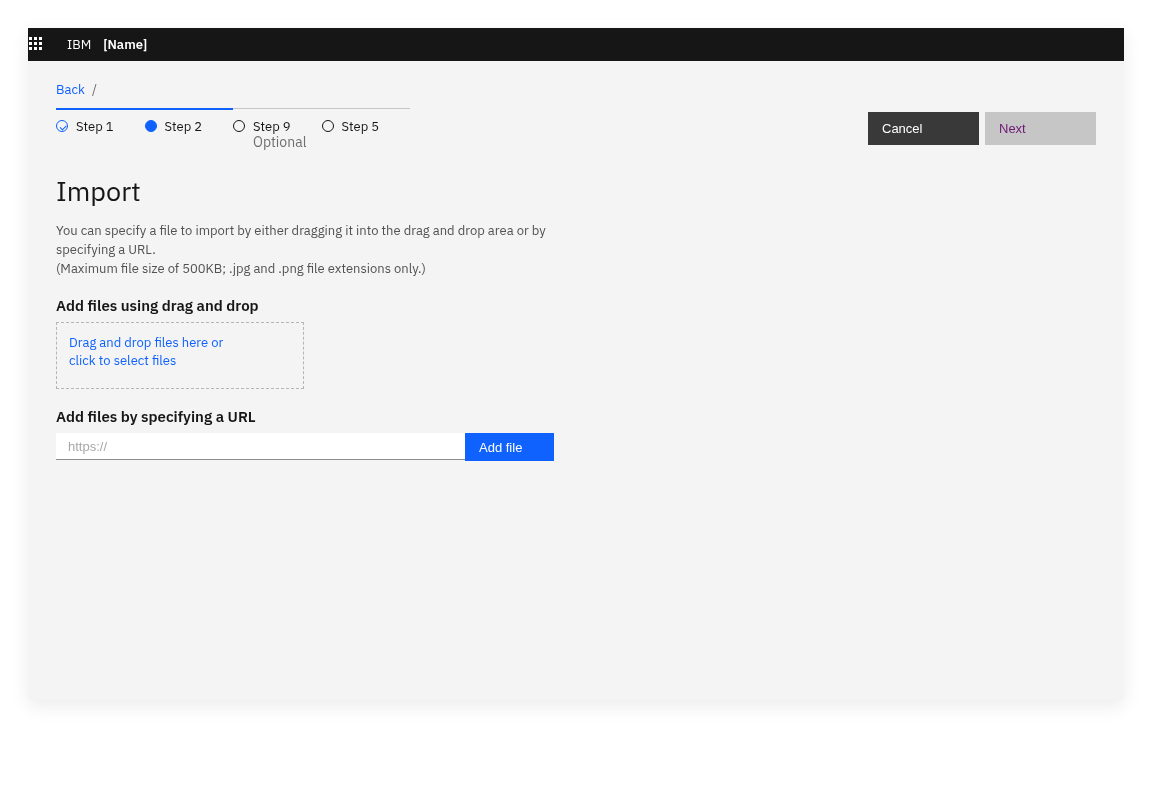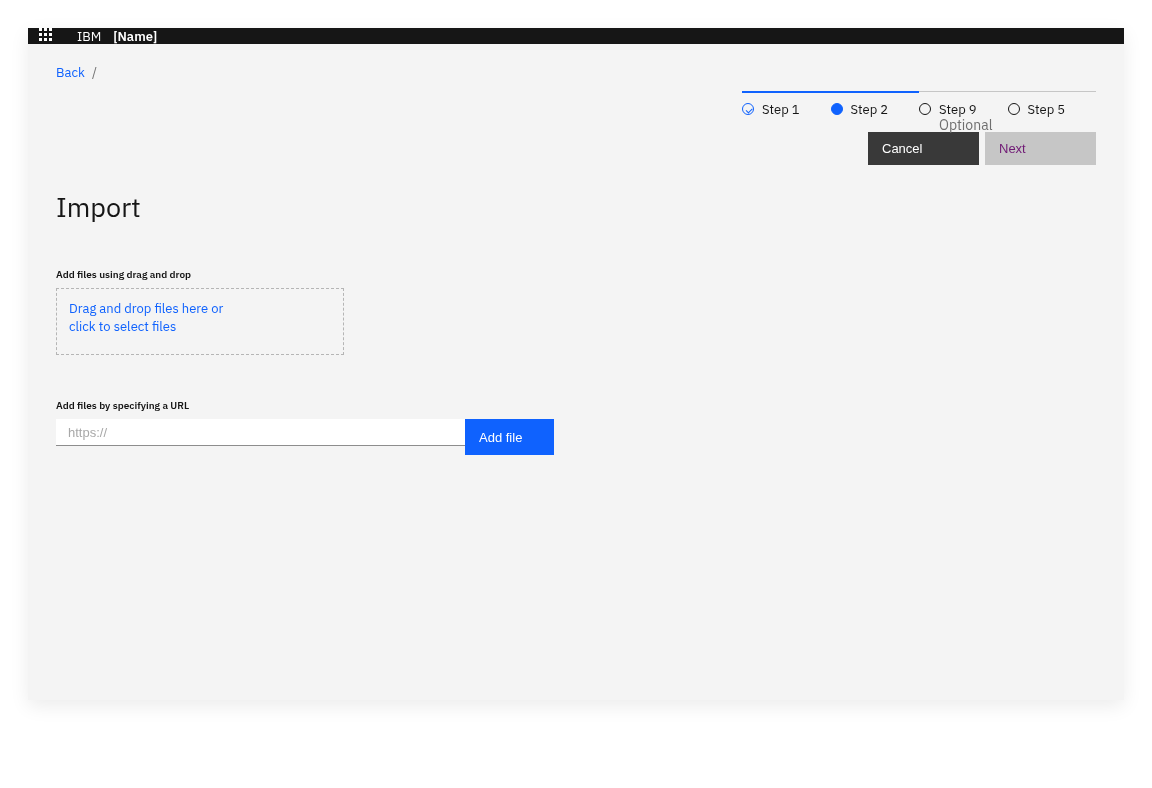--- a/index.html
+++ b/index.html
@@ -16,26 +16,26 @@
     background: #f4f4f4;
     box-shadow: 0 6px 18px rgba(0,0,0,0.08);
     display: flex;
     flex-direction: column;
     margin: 0 auto;
     position: relative;
   }
   
   .header {
     background: #161616;
-    height: 16px;
+    height: 33px;
     display: flex;
     align-items: center;
     color: #fff;
     font-size: 13px;
-    padding-left: 11px;
+    padding-left: 1px;
   }
   .app-switcher {
     width: 16px; height: 16px;
     display: grid;
     grid-template-columns: repeat(3, 3px);
     grid-template-rows: repeat(3, 3px);
     gap: 2px;
     margin-right: 22px;
   }
   .app-switcher span { background: #fff; width: 3px; height: 3px; }
@@ -54,22 +54,21 @@
   }
   .breadcrumb a {
     color: #0f62fe;
     text-decoration: none;
     cursor: pointer;
   }
   .breadcrumb .sep { margin-left: 4px; color: #6f6f6f; }
   
   .steps-row {
     display: flex;
-    align-items: flex-end;
-    flex-direction: column;
+    align-items: center;
   }
   .steps {
     display: flex;
     width: 354px;
     border-top: 1px solid #c6c6c6;
     position: relative;
   }
   .step {
     flex: 1;
     padding-top: 9px;
@@ -136,28 +135,28 @@
     margin-bottom: 13px;
   }
   .page-desc {
     font-size: 13px;
     color: #525252;
     line-height: 19px;
     max-width: 520px;
   }
   
   .section-label {
-    font-size: 10px;
+    font-size: 15px;
     font-weight: 600;
     color: #161616;
-    margin-top: 44px;
+    margin-top: 18px;
     margin-bottom: 7px;
   }
   .dropzone {
-    width: 288px;
+    width: 248px;
     height: 67px;
     border: 1px dashed #b5b5b5;
     background: #f4f4f4;
     padding: 11px 12px;
     font-size: 13px;
     color: #0f62fe;
     line-height: 18px;
     cursor: pointer;
     display: flex;
     align-items: flex-start;
@@ -176,21 +175,21 @@
     background: #fff;
     padding: 0 12px;
     font-size: 13px;
     color: #161616;
     outline: none;
   }
   .url-input::placeholder { color: #a8a8a8; }
   .btn-add {
     background: #0f62fe;
     color: #fff;
-    height: 36px;
+    height: 28px;
     min-width: 89px;
     padding: 0 14px;
     font-size: 13px;
     border: none;
     cursor: pointer;
     text-align: left;
     display: flex;
     align-items: center;
   }
 </style>
@@ -257,20 +256,24 @@
           </div>
         </div>
 
         <div class="actions">
           <button class="btn btn-cancel">Cancel</button>
           <button class="btn btn-next" disabled="">Next</button>
         </div>
       </div>
 
       <h1 class="page-title">Import</h1>
+      <p class="page-desc">
+        <span>You can specify a file to import by either dragging it into the drag and drop area or by specifying a URL.</span><br>
+        <span>(Maximum file size of 500KB; .jpg and .png file extensions only.)</span>
+      </p>
 
       <div class="section-label">Add files using drag and drop</div>
       <div class="dropzone">
         <div class="dropzone-inner">Drag and drop files here or click to select files</div>
       </div>
 
       <div class="section-label">Add files by specifying a URL</div>
       <div class="url-row">
         <input class="url-input" type="text" placeholder="https://" style="">
         <button class="btn-add">Add file</button>

